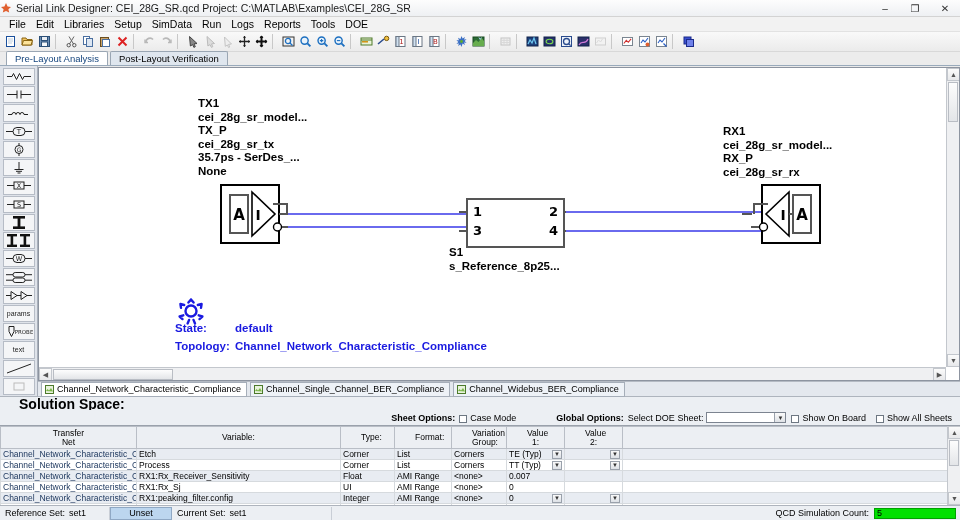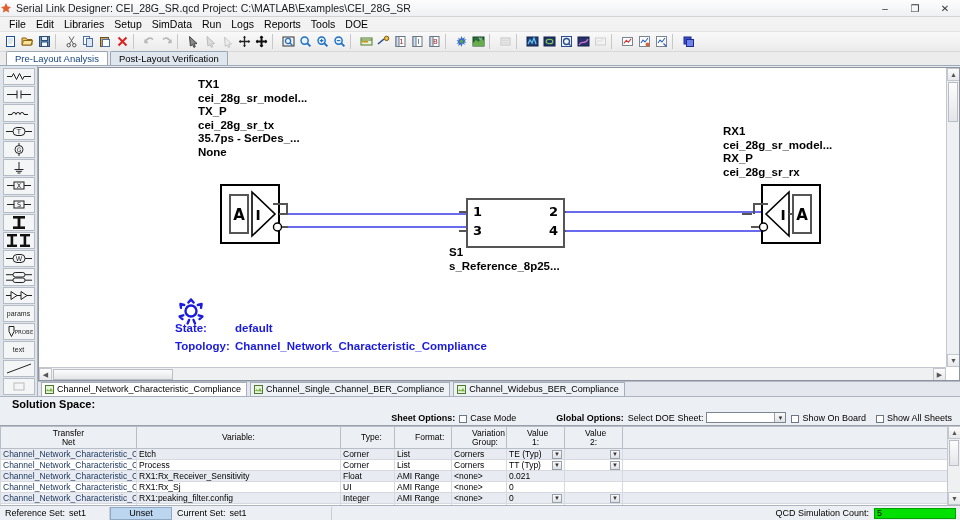--- a/index.html
+++ b/index.html
@@ -75,21 +75,21 @@
   .bluetxt { color:#1a1ae0; }
   .sheettabs { height:15px; background:#e4e8ee; border-top:1px solid #b4bac3;
                display:flex; align-items:center; padding-left:3px; flex:0 0 15px; }
   .sheettab { display:flex; align-items:center; gap:3px; font-size:9px;
               border:1px solid #a6aeb9; background:#eef2f7; padding:1px 5px 1px 3px;
               margin-right:3px; line-height:11px; }
   .sheettab.active { background:#ffffff; }
 
   
   .soltitle { height:14px; background:#eceff3; border-top:1px solid #aeb4bd;
-              display:flex; align-items:center; padding-left:12px; font-size:11px;
+              display:flex; align-items:center; padding-left:19px; font-size:14px;
               font-weight:bold; flex:0 0 14px; }
   .solopts { height:15px; background:#eceff3; display:flex; align-items:center;
              padding-left:4px; font-size:9px; flex:0 0 15px; gap:0; }
   .chk { width:8px; height:8px; border:1px solid #6d7782; background:#fff;
          display:inline-block; margin-right:3px; vertical-align:-1px; }
   .optgrp { display:flex; align-items:flex-end; margin-left:8px; }
   .optlbl { font-weight:bold; margin-right:4px; }
   .ddbox { width:80px; height:11px; border:1px solid #7c8490; background:#fff;
            display:flex; align-items:center; justify-content:flex-end; margin:0 5px 0 3px; }
   .ddarrow { width:11px; height:9px; background:linear-gradient(#fafafa,#dfe2e6);
@@ -500,21 +500,21 @@
       <span class="vbtn">
           <svg width="28" height="13" viewBox="0 0 28 13">
             <rect x="9" y="3" width="10" height="7" fill="none" stroke="#bbb"></rect>
           </svg>
         </span>
     </div>
 
     <div class="canvaswrap">
       <div class="canvas">
 
-        <div class="lbl" style="left:159px;top:10px;">
+        <div class="lbl" style="left:159px;top:29px;">
           <div>TX1</div>
           <div>cei_28g_sr_model...</div>
           <div>TX_P</div>
           <div>cei_28g_sr_tx</div>
           <div>35.7ps - SerDes_...</div>
           <div>None</div>
         </div>
 
         <div class="lbl" style="left:684px;top:57px;">
           <div>RX1</div>
@@ -718,21 +718,21 @@
               </div>
             </td>
             <td></td>
           </tr>
           <tr class="alt">
             <td class="netcell">Channel_Network_Characteristic_Compliance</td>
             <td>RX1:Rx_Receiver_Sensitivity</td>
             <td>Float</td>
             <td>AMI Range</td>
             <td>&lt;none&gt;</td>
-            <td>0.021</td>
+            <td>0.007</td>
             <td></td>
             <td></td>
           </tr>
           <tr>
             <td class="netcell">Channel_Network_Characteristic_Compliance</td>
             <td>RX1:Rx_Sj</td>
             <td>UI</td>
             <td>AMI Range</td>
             <td>&lt;none&gt;</td>
             <td>0</td>

